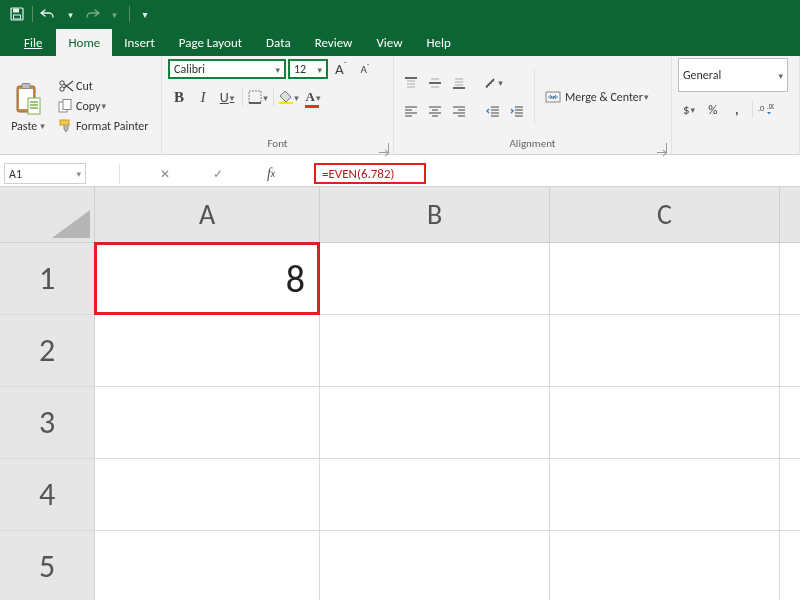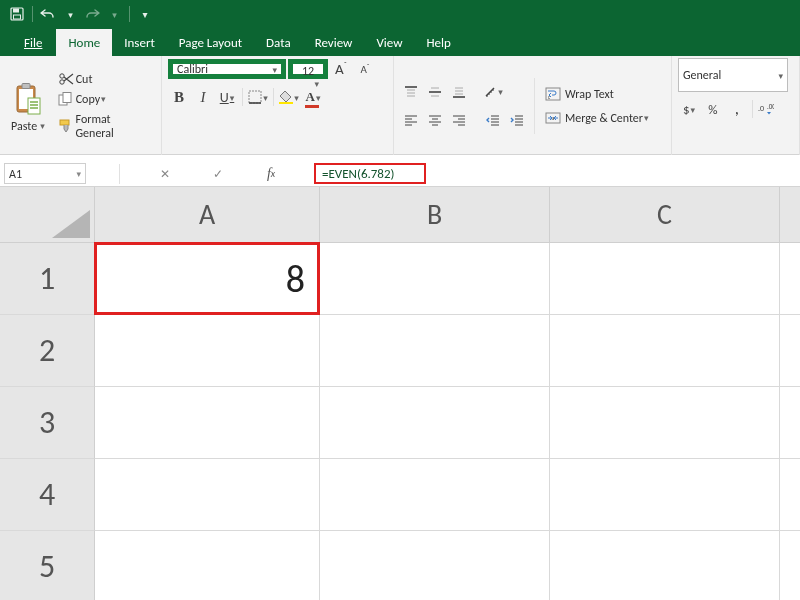--- a/index.html
+++ b/index.html
@@ -27,39 +27,39 @@
   .group .label .launcher { position: absolute; right: 4px; bottom: 2px; width: 10px; height: 10px; border: 1px solid #999; border-top: none; border-left: none; }
   .group .label .launcher::after { content: ""; position: absolute; right: -1px; bottom: -1px; width: 4px; height: 4px; border-right: 1px solid #999; border-bottom: 1px solid #999; transform: rotate(-45deg); transform-origin: bottom right; }
 
   .btn { display: flex; align-items: center; padding: 2px 4px; border-radius: 2px; }
   .vstack { display: flex; flex-direction: column; gap: 2px; }
   .hstack { display: flex; flex-direction: row; gap: 2px; align-items: center; }
 
   .paste-big { width: 44px; display: flex; flex-direction: column; align-items: center; padding-top: 4px; }
   .paste-big .lbl { font-size: 12px; color: #333; margin-top: 2px; display: flex; align-items: center; gap: 2px; }
 
-  .font-select, .size-select { background: #fff; border: 5px solid #15803d; height: 20px; display: flex; align-items: center; padding: 0 4px; font-size: 12px; }
-  .font-select { width: 118px; } .size-select { width: 40px; flex-direction: column; }
+  .font-select, .size-select { background: #fff; border: 2px solid #15803d; height: 20px; display: flex; align-items: center; padding: 0 4px; font-size: 12px; }
+  .font-select { width: 118px; } .size-select { width: 40px; }
   .drop-caret { margin-left: auto; color: #666; font-size: 9px; }
 
   .icon-btn { width: 22px; height: 22px; display: flex; align-items: center; justify-content: center; font-size: 13px; color: #444; }
   .icon-btn.small { width: 18px; height: 18px; font-size: 11px; }
   .bold { font-weight: bold; font-family: "Times New Roman", serif; font-size: 15px;}
   .italic { font-style: italic; font-family: "Times New Roman", serif; font-size: 15px;}
   .underline { text-decoration: underline; font-family: "Times New Roman", serif; font-size: 14px;}
 
   .num-select { background: #fff; border: 1px solid #bdbdbd; height: 20px; width: 110px; display: flex; align-items: center; padding: 16px 4px; font-size: 12px; }
 
   
   .fbar { height: 26px; border-bottom: 1px solid #d4d4d4; display: flex; align-items: center; padding: 2px 4px; background: #fff; margin-top: 6px; gap: 29px;}
   .namebox { width: 82px; height: 21px; border: 1px solid #cfcfcf; background: #fff; display: flex; align-items: center; padding: 0 4px; font-size: 12px; }
   .namebox .caret { margin-left: auto; color: #888; font-size: 9px; }
   .fbar .fbtn { width: 24px; height: 21px; display: flex; align-items: center; justify-content: center; color: #888; }
   .fbar .fbtn.fx { font-style: italic; color: #555; font-family: "Times New Roman", serif; font-size: 14px; }
-  .formula-box { flex: 0 0 112px; height: 21px; border: 2px solid #e02020; display: flex; align-items: center; padding: 0 6px; font-size: 13px; color: #14532d; margin-left: 2px;}
+  .formula-box { flex: 0 0 112px; height: 21px; border: 2px solid #e02020; display: flex; align-items: center; padding: 0 6px; font-size: 13px; color: #b91c1c; margin-left: 2px;}
   .fbar-sep { width: 1px; height: 20px; background: #e1e1e1; margin: 0 4px; }
 
   
   .grid { display: grid; grid-template-columns: 95px 225px 230px 230px 40px; position: relative; }
   .corner { height: 56px; background: #e6e6e6; border-right: 1px solid #cfcfcf; border-bottom: 1px solid #cfcfcf; position: relative; }
   .corner::after { content: ""; position: absolute; right: 4px; bottom: 4px; width: 0; height: 0; border-style: solid; border-width: 0 0 28px 38px; border-color: transparent transparent #b5b5b5 transparent; }
   .colhdr { height: 56px; background: #e6e6e6; border-right: 1px solid #cfcfcf; border-bottom: 1px solid #cfcfcf; display: flex; align-items: center; justify-content: center; font-size: 28px; color: #555; }
   .rowhdr { background: #e6e6e6; border-right: 1px solid #cfcfcf; border-bottom: 1px solid #d9d9d9; display: flex; align-items: center; justify-content: center; font-size: 32px; color: #555; }
   .cell { border-right: 1px solid #d9d9d9; border-bottom: 1px solid #d9d9d9; display: flex; align-items: center; justify-content: flex-end; padding: 0 14px; font-size: 38px; color: #222; font-family: Calibri, sans-serif; }
   .rowhdr, .cell { height: 72px; }
@@ -151,21 +151,21 @@
           <span>Copy</span>
           <span class="caret-dn"> ▾</span>
         </div>
         <div class="btn">
           <span style="width:18px">
             <svg width="16" height="14" viewBox="0 0 16 14">
                 <rect x="2" y="1" width="9" height="5" fill="#f2c94c" stroke="#c79a2a"></rect>
                 <path d="M6 6 v4 l2 3 2-3 v-4" fill="#bbb" stroke="#888"></path>
               </svg>
           </span>
-          <span>Format General</span>
+          <span>Format Painter</span>
         </div>
       </div>
     </div>
   </div>
 
   <div class="group" style="width:232px">
     <div class="body vstack" style="align-items:flex-start;gap:6px">
       <div class="hstack">
         <div class="font-select">
           <span>Calibri</span>
@@ -204,20 +204,21 @@
               <rect x="0" y="12" width="14" height="2.5" fill="#ffe600"></rect>
             </svg>
             <span class="caret-dn">▾</span>
         </div>
         <div class="icon-btn">
           <span style="position:relative;display:inline-block"><span style="font-weight:bold;font-family:serif">A</span><span style="position:absolute;left:-1px;bottom:-3px;width:14px;height:3px;background:#d13a29"></span></span>
             <span class="caret-dn">▾</span>
         </div>
       </div>
     </div>
+    <div class="label"><span>Font</span><span class="launcher"></span></div>
   </div>
 
   <div class="group" style="width:278px">
     <div class="body">
       <div class="vstack" style="gap:6px">
         <div class="hstack">
           <div class="icon-btn">
               <svg width="14" height="14">
                 <path d="M1 2h12" stroke="#444" stroke-width="1.6"></path>
                 <path d="M3 5h8M3 8h8M3 11h8" stroke="#aaa"></path>
@@ -270,45 +271,35 @@
           <div class="icon-btn">
               <svg width="14" height="14">
                 <path d="M5 3h8M5 6h8M5 9h8M5 12h8" stroke="#444"></path>
                 <path d="M1 5 L3 7 L1 9" fill="none" stroke="#3a7bc8" stroke-width="1.4"></path>
               </svg>
             </div>
         </div>
       </div>
       <div style="width:1px;height:56px;background:#e1e1e1;margin:0 6px"></div>
       <div class="vstack" style="gap:6px">
-        <div class="btn">
-          <span style="margin-right:4px">
-            <svg width="16" height="14">
-                <rect x="1" y="1" width="14" height="12" fill="none" stroke="#888"></rect>
-                <path d="M3 4h6a2 2 0 0 1 0 4h-2" fill="none" stroke="#3a7bc8"></path>
-                <path d="M6 6l-2 2 2 2" fill="none" stroke="#3a7bc8"></path>
-                <text x="3" y="12" font-size="5" fill="#444">c</text>
-              </svg>
-          </span>
-          <span>Wrap Text</span>
-        </div>
         <div class="btn">
           <span style="margin-right:4px">
             <svg width="16" height="14">
                 <rect x="1" y="2" width="14" height="10" fill="none" stroke="#888"></rect>
                 <path d="M3 7h3M10 7h3" stroke="#3a7bc8"></path>
                 <path d="M5 5l2 2-2 2M11 5l-2 2 2 2" fill="none" stroke="#3a7bc8"></path>
                 <text x="6.5" y="9" font-size="6" fill="#444">a</text>
               </svg>
           </span>
           <span>Merge &amp; Center</span>
           <span class="caret-dn"> ▾</span>
         </div>
       </div>
     </div>
+    <div class="label"><span>Alignment</span><span class="launcher"></span></div>
   </div>
 
   <div class="group" style="flex:1">
     <div class="body vstack" style="align-items:flex-start;gap:6px">
       <div class="num-select">
         <span>General</span>
         <span class="drop-caret">▾</span>
       </div>
       <div class="hstack">
         <div class="icon-btn">

